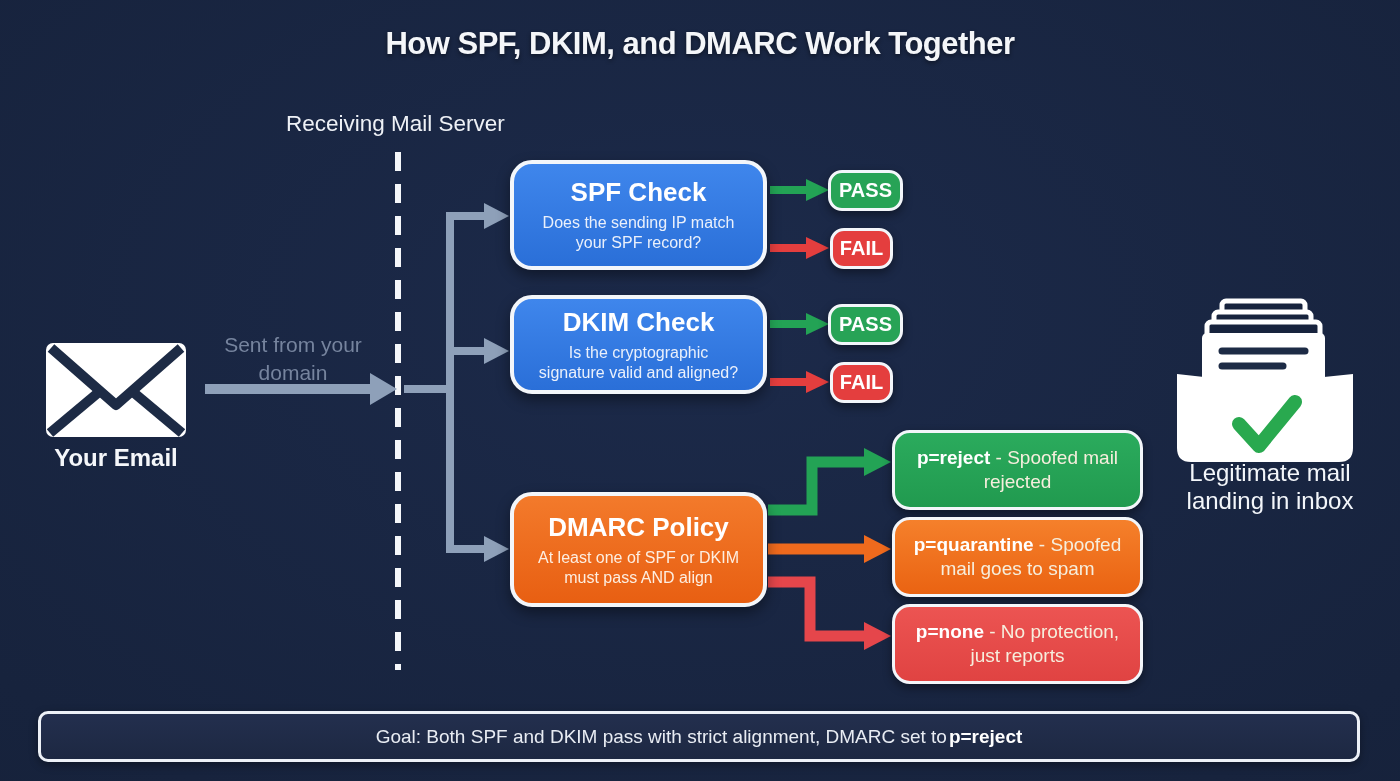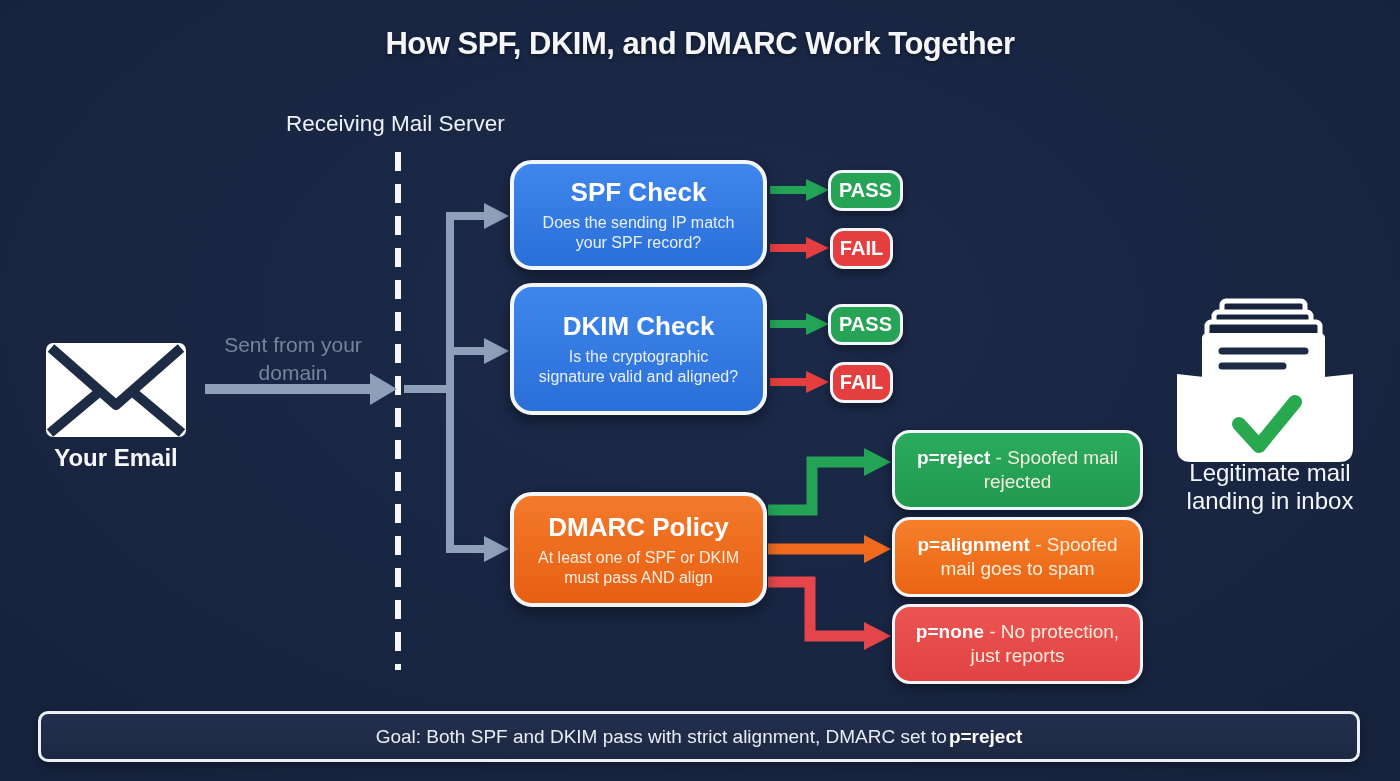--- a/index.html
+++ b/index.html
@@ -135,39 +135,39 @@
     <path d="M6,6 L71,63 L136,6" stroke="#1d2b45" stroke-width="10" fill="none" stroke-linejoin="round"></path>
   </svg>
   <div class="sender-label">Your Email</div>
 
   <div class="sent-from">Sent from your domain</div>
 
   <div class="check-box blue" style="top:160px;height:110px">
     <div class="bx-title">SPF Check</div>
     <div class="bx-desc">Does the sending IP match your SPF record?</div>
   </div>
-  <div class="check-box blue" style="top:283px;height:132px">
+  <div class="check-box blue" style="top:295px;height:99px">
     <div class="bx-title">DKIM Check</div>
     <div class="bx-desc">Is the cryptographic signature valid and aligned?</div>
   </div>
   <div class="check-box orange" style="top:492px;height:115px">
     <div class="bx-title">DMARC Policy</div>
     <div class="bx-desc">At least one of SPF or DKIM must pass AND align</div>
   </div>
 
   <div class="pill green" style="left:828px;top:170px;width:75px;height:41px">PASS</div>
   <div class="pill red" style="left:830px;top:228px;width:63px;height:41px">FAIL</div>
   <div class="pill green" style="left:828px;top:304px;width:75px;height:41px">PASS</div>
   <div class="pill red" style="left:830px;top:362px;width:63px;height:41px">FAIL</div>
 
   <div class="outcome green" style="top:430px">
     <span><span class="policy">p=reject</span><span> - Spoofed mail rejected</span></span>
   </div>
   <div class="outcome orange" style="top:517px">
-    <span><span class="policy">p=alignment</span><span> - Spoofed mail goes to spam</span></span>
+    <span><span class="policy">p=quarantine</span><span> - Spoofed mail goes to spam</span></span>
   </div>
   <div class="outcome red" style="top:604px">
     <span><span class="policy">p=none</span><span> - No protection, just reports</span></span>
   </div>
 
   <svg class="abs" style="left:1155px;top:290px" width="230" height="190" viewBox="0 0 230 190">
     <g>
       <rect x="67" y="11" width="83" height="14" rx="4" fill="#17233d" stroke="#ffffff" stroke-width="5"></rect>
       <rect x="59" y="22" width="97" height="14" rx="4" fill="#17233d" stroke="#ffffff" stroke-width="5"></rect>
       <rect x="52" y="32" width="113" height="16" rx="4" fill="#17233d" stroke="#ffffff" stroke-width="5"></rect>

